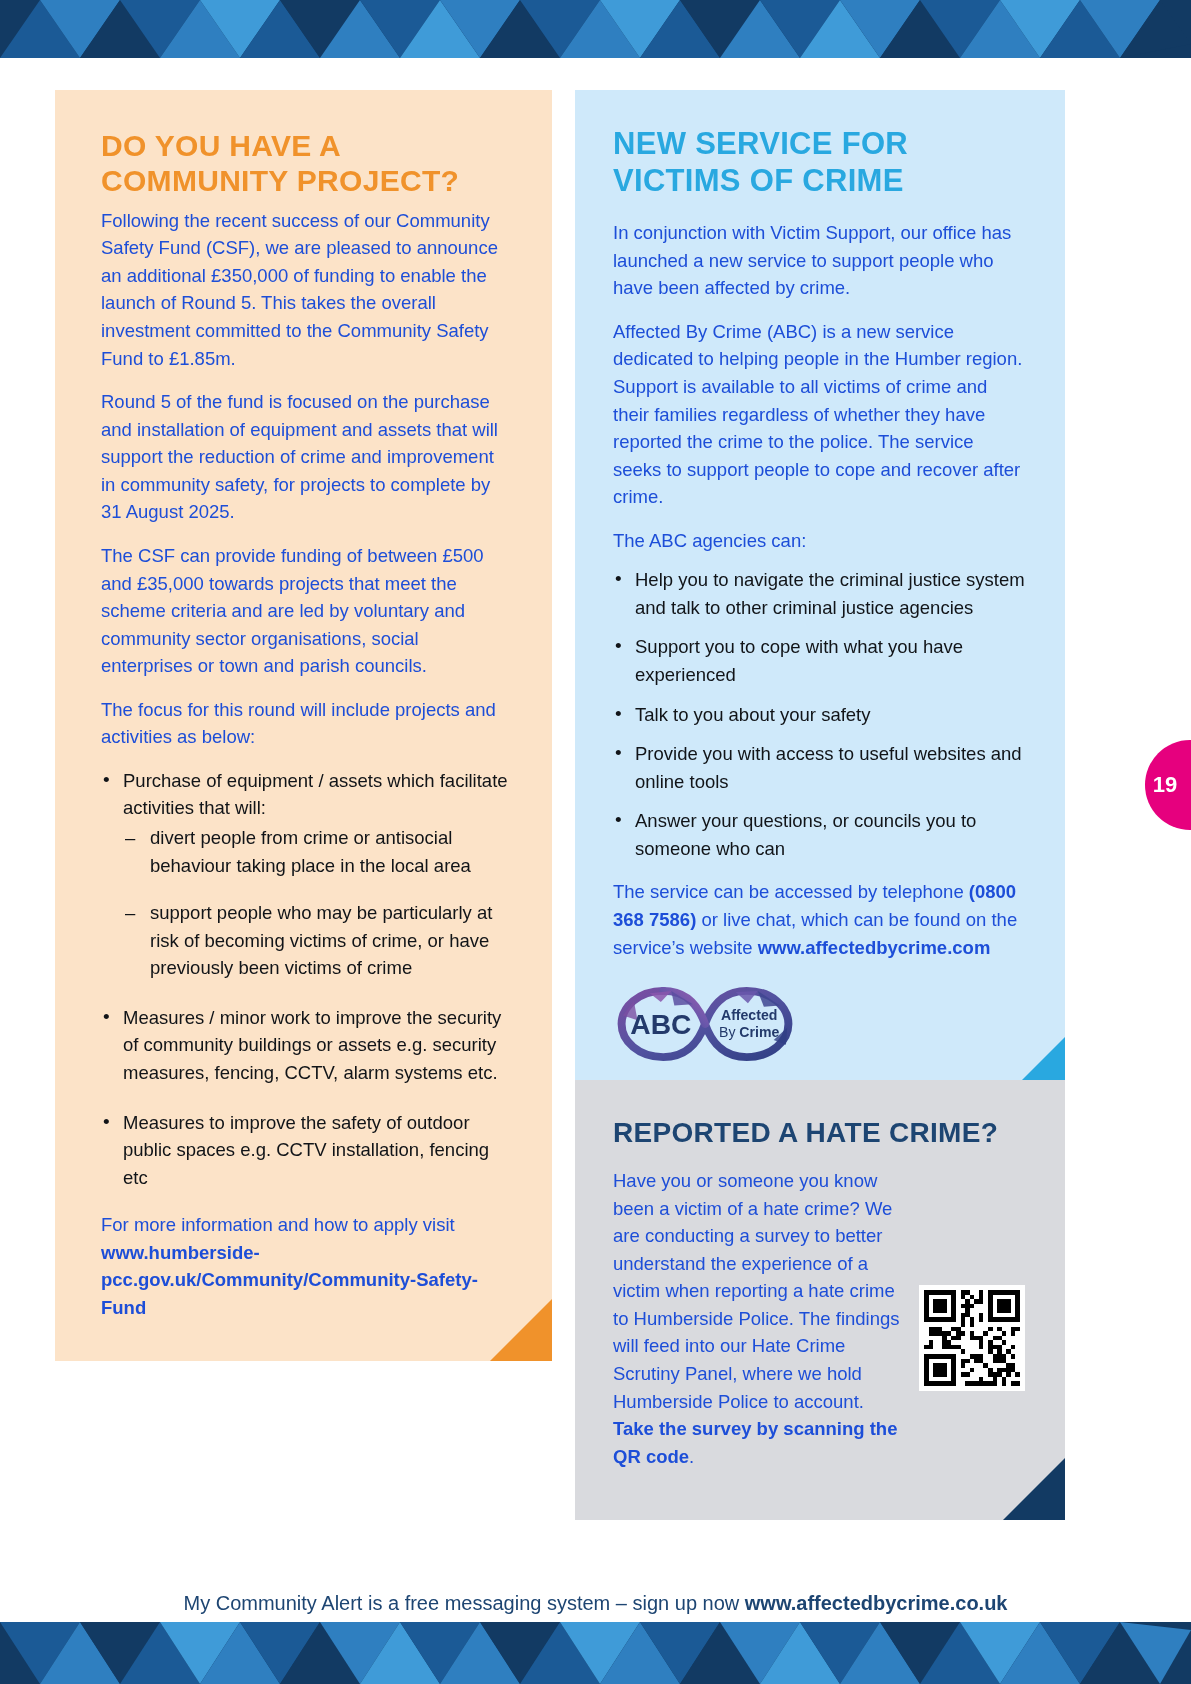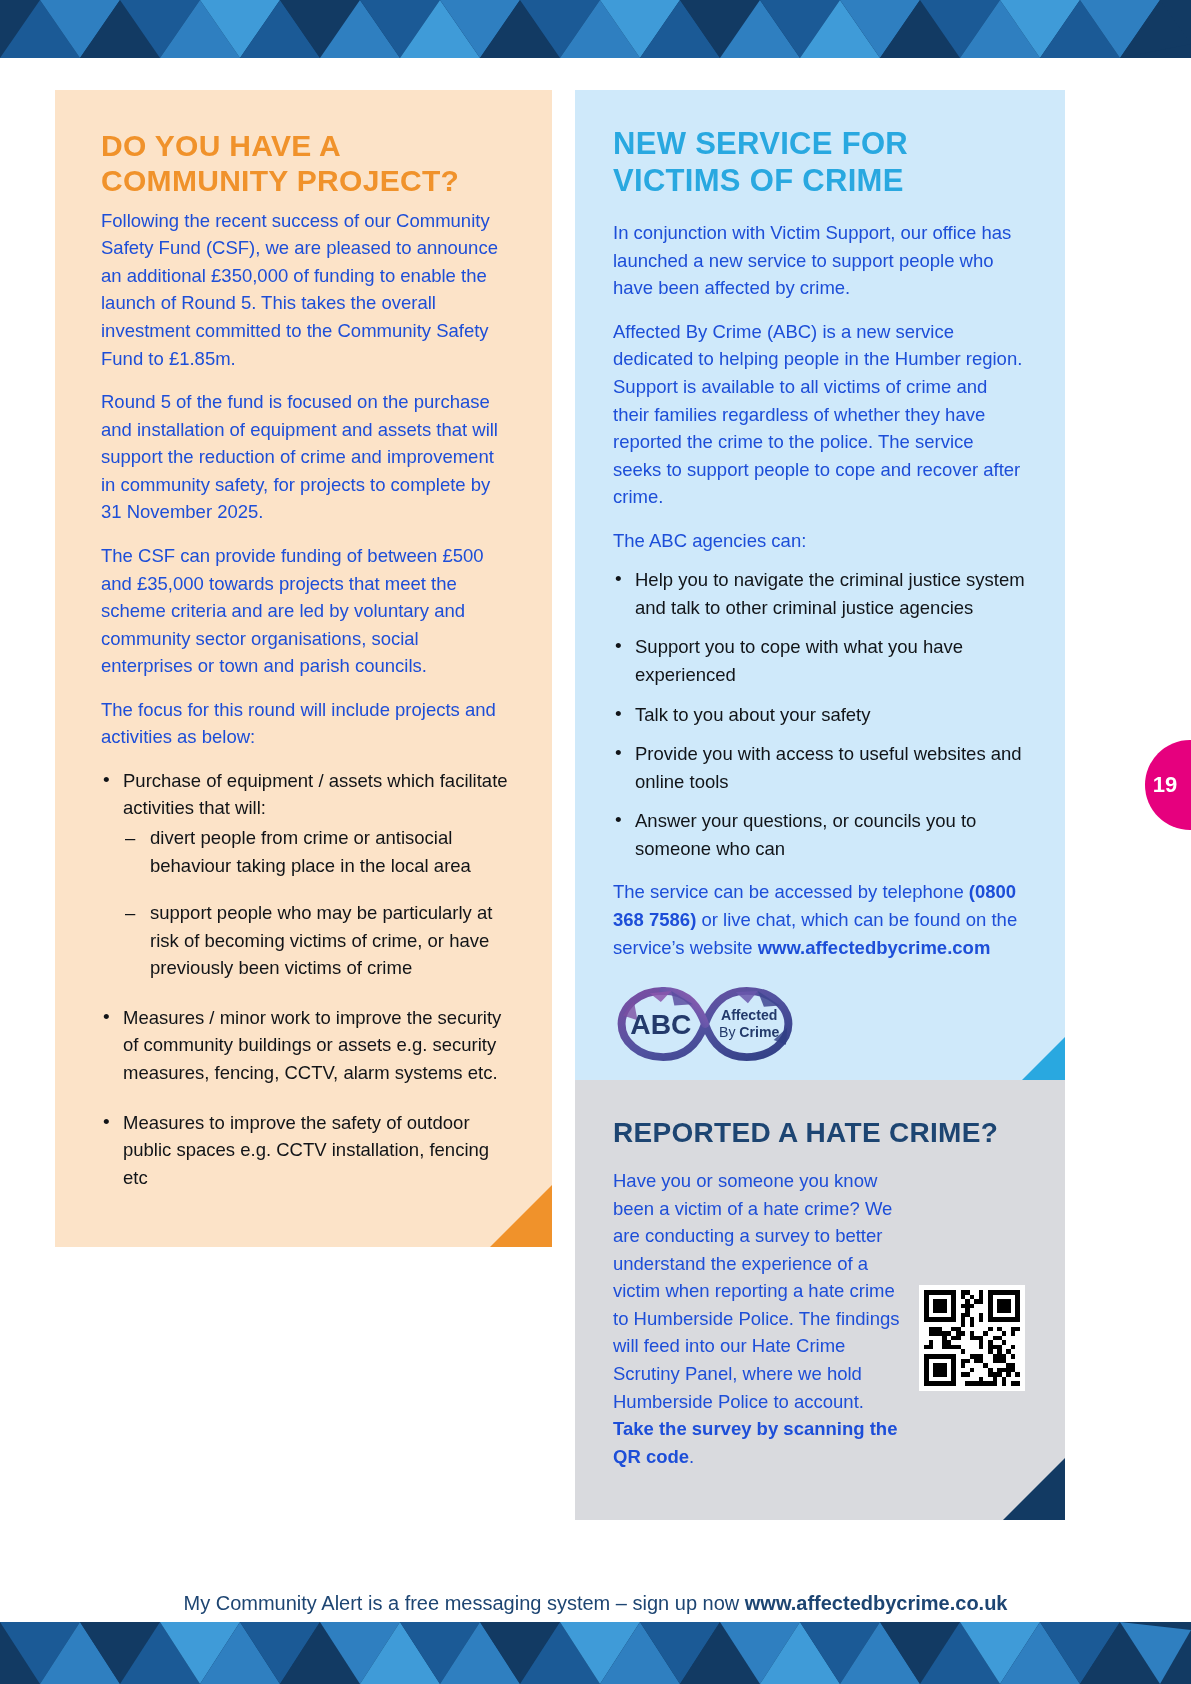--- a/index.html
+++ b/index.html
@@ -246,40 +246,41 @@
     </svg>
   </div>
 
   <section class="col-left">
     <h2 class="hd hd-orange">
       <span>DO YOU HAVE A</span><br>
       <span>COMMUNITY PROJECT?</span>
     </h2>
 
     <p class="body">Following the recent success of our Community Safety Fund (CSF), we are pleased to announce an additional £350,000 of funding to enable the launch of Round 5. This takes the overall investment committed to the Community Safety Fund to £1.85m.</p>
-    <p class="body">Round 5 of the fund is focused on the purchase and installation of equipment and assets that will support the reduction of crime and improvement in community safety, for projects to complete by 31 November 2025.</p>
+    <p class="body">Round 5 of the fund is focused on the purchase and installation of equipment and assets that will support the reduction of crime and improvement in community safety, for projects to complete by 31 August 2025.</p>
     <p class="body">The CSF can provide funding of between £500 and £35,000 towards projects that meet the scheme criteria and are led by voluntary and community sector organisations, social enterprises or town and parish councils.</p>
     <p class="body">The focus for this round will include projects and activities as below:</p>
 
     <ul class="bullets">
       <li>
         <span>Purchase of equipment / assets which facilitate activities that will:</span>
         <ul class="dashes">
           <li><span class="dash">–</span><span>divert people from crime or antisocial behaviour taking place in the local area</span></li>
           <li class="gap"><span class="dash">–</span><span>support people who may be particularly at risk of becoming victims of crime, or have previously been victims of crime</span></li>
         </ul>
       </li>
       <li style="margin-top:22px">
         <span>Measures / minor work to improve the security of community buildings or assets e.g. security measures, fencing, CCTV, alarm systems etc.</span>
       </li>
       <li style="margin-top:22px">
         <span>Measures to improve the safety of outdoor public spaces e.g. CCTV installation, fencing etc</span>
       </li>
     </ul>
 
+    <p class="body" style="margin-top:20px"><span>For more information and how to apply visit </span><span class="b">www.humberside-pcc.gov.uk/Community/Community-Safety-Fund</span></p>
   </section>
 
   <section class="box-blue">
     <h2 class="hd hd-cyan">
       <span>NEW SERVICE FOR</span><br>
       <span>VICTIMS OF CRIME</span>
     </h2>
 
     <p class="body">In conjunction with Victim Support, our office has launched a new service to support people who have been affected by crime.</p>
     <p class="body">Affected By Crime (ABC) is a new service dedicated to helping people in the Humber region. Support is available to all victims of crime and their families regardless of whether they have reported the crime to the police. The service seeks to support people to cope and recover after crime.</p>

